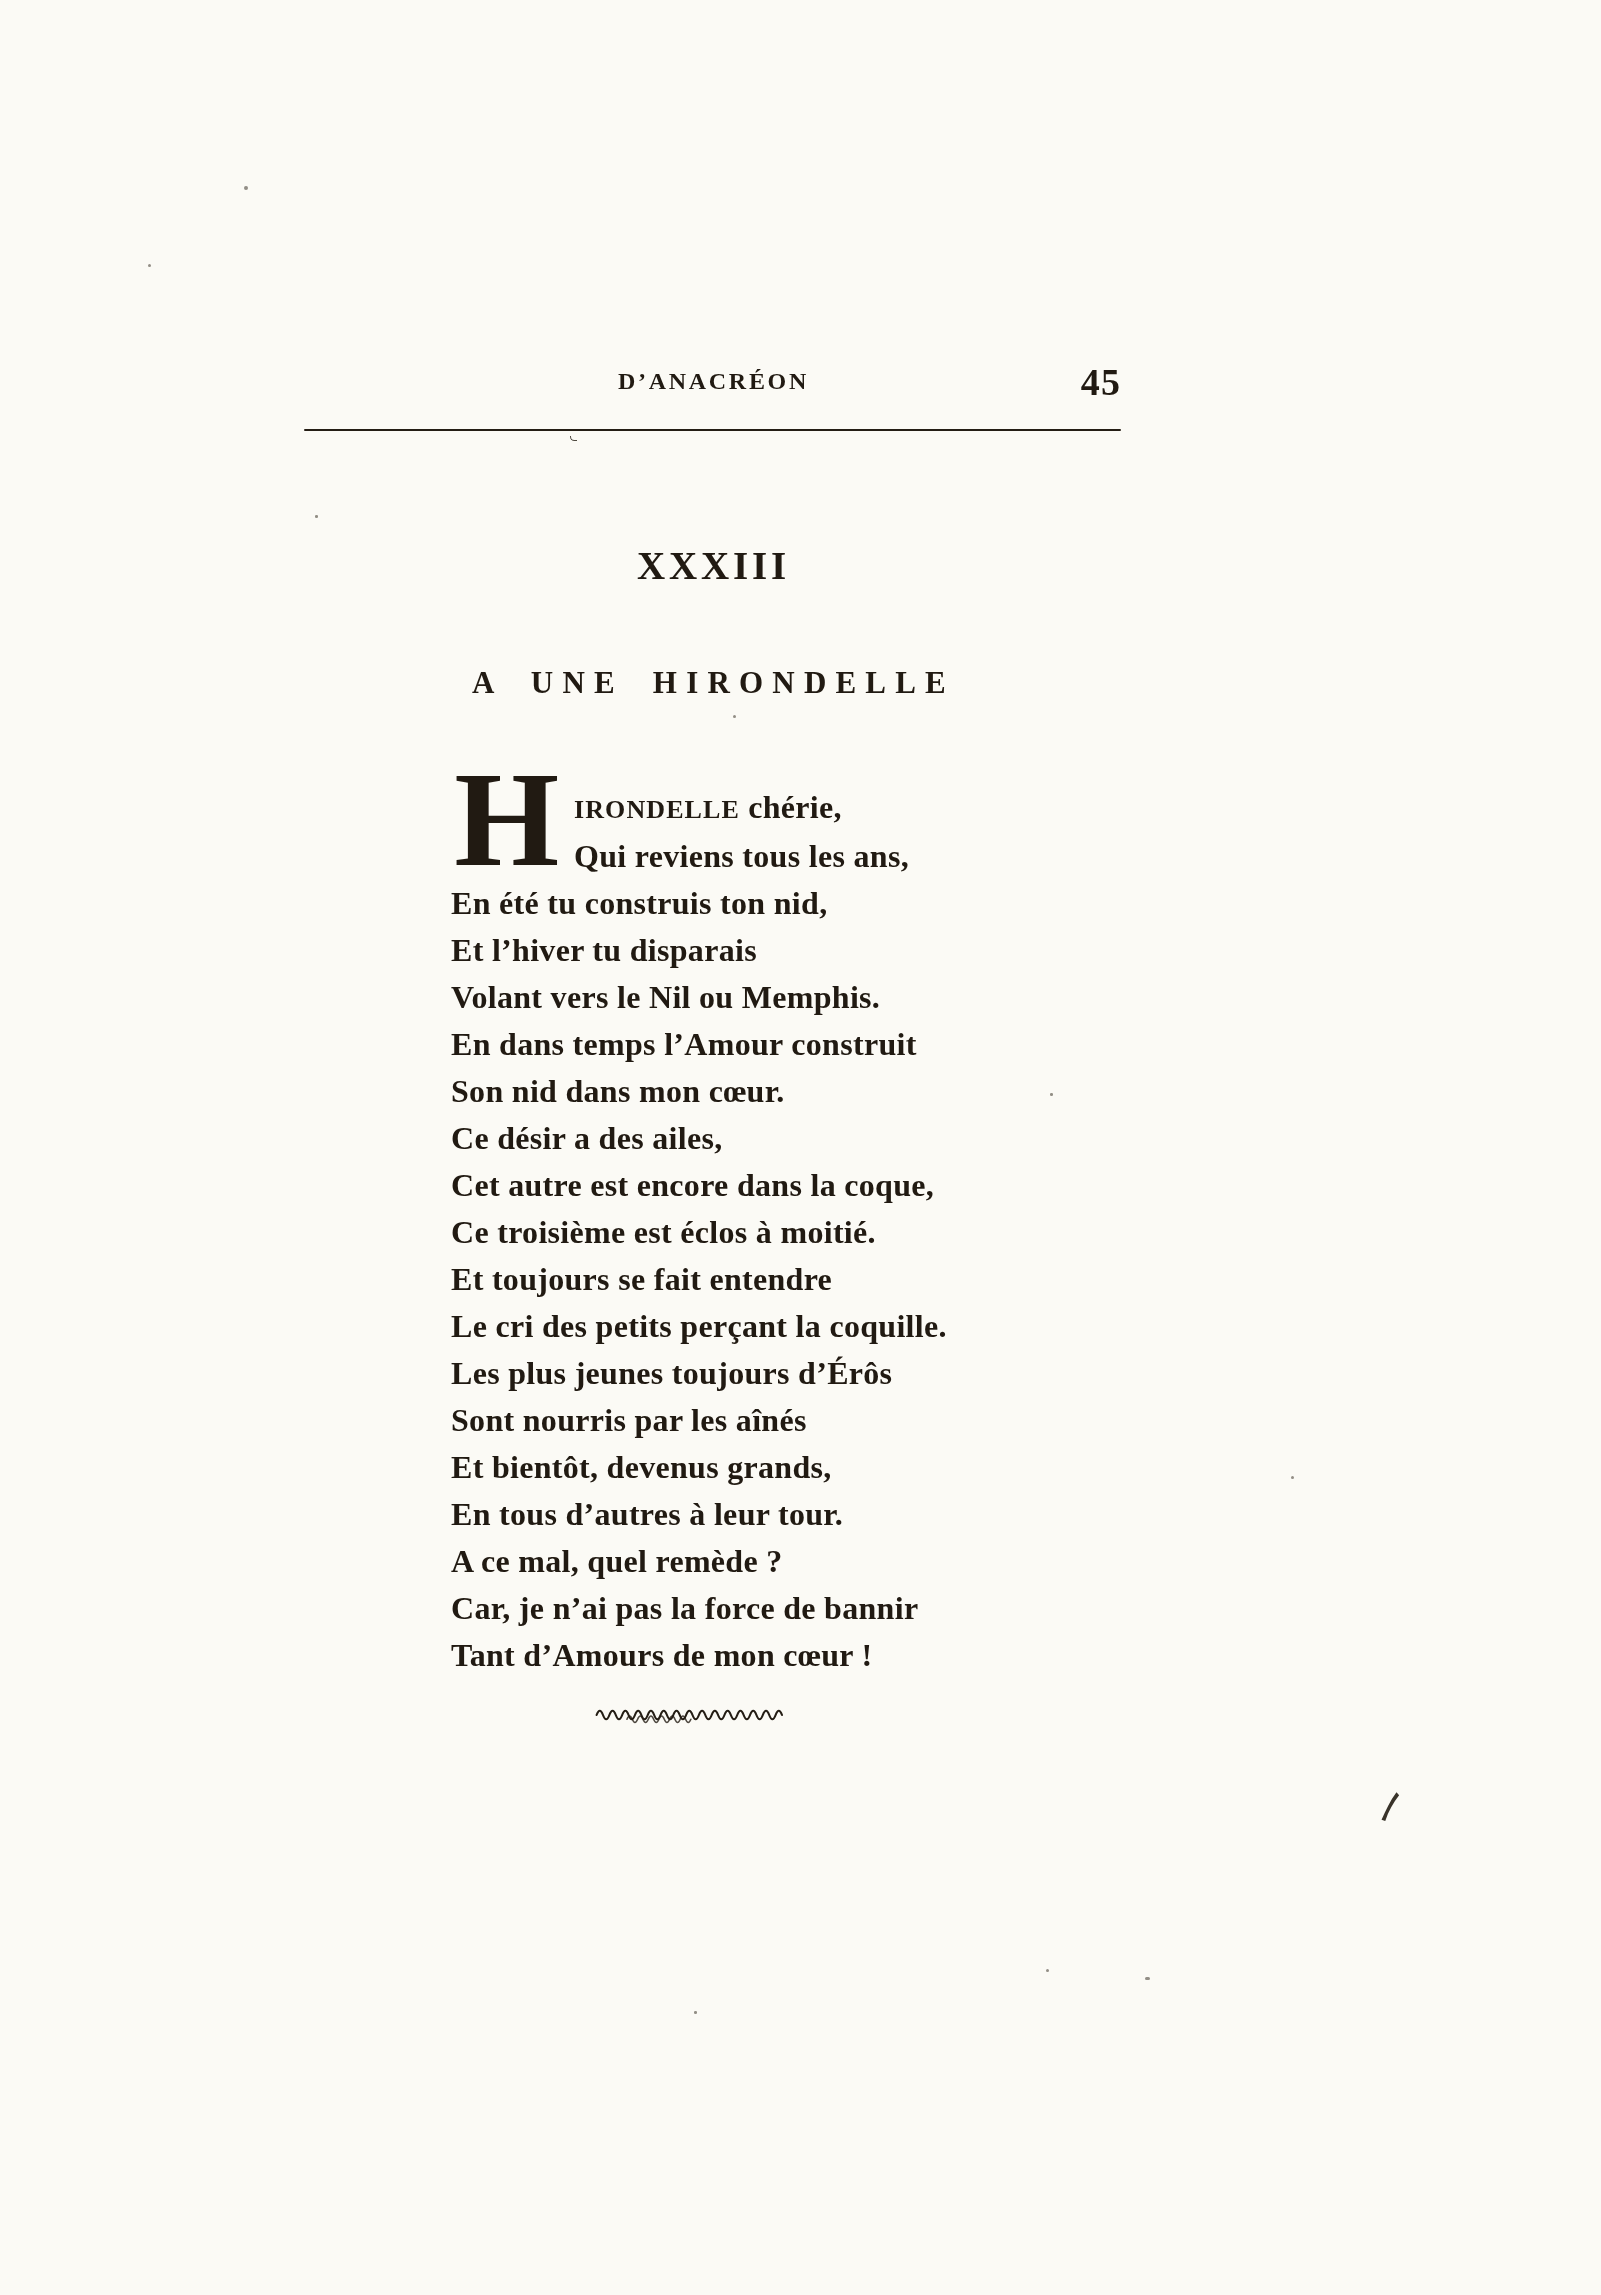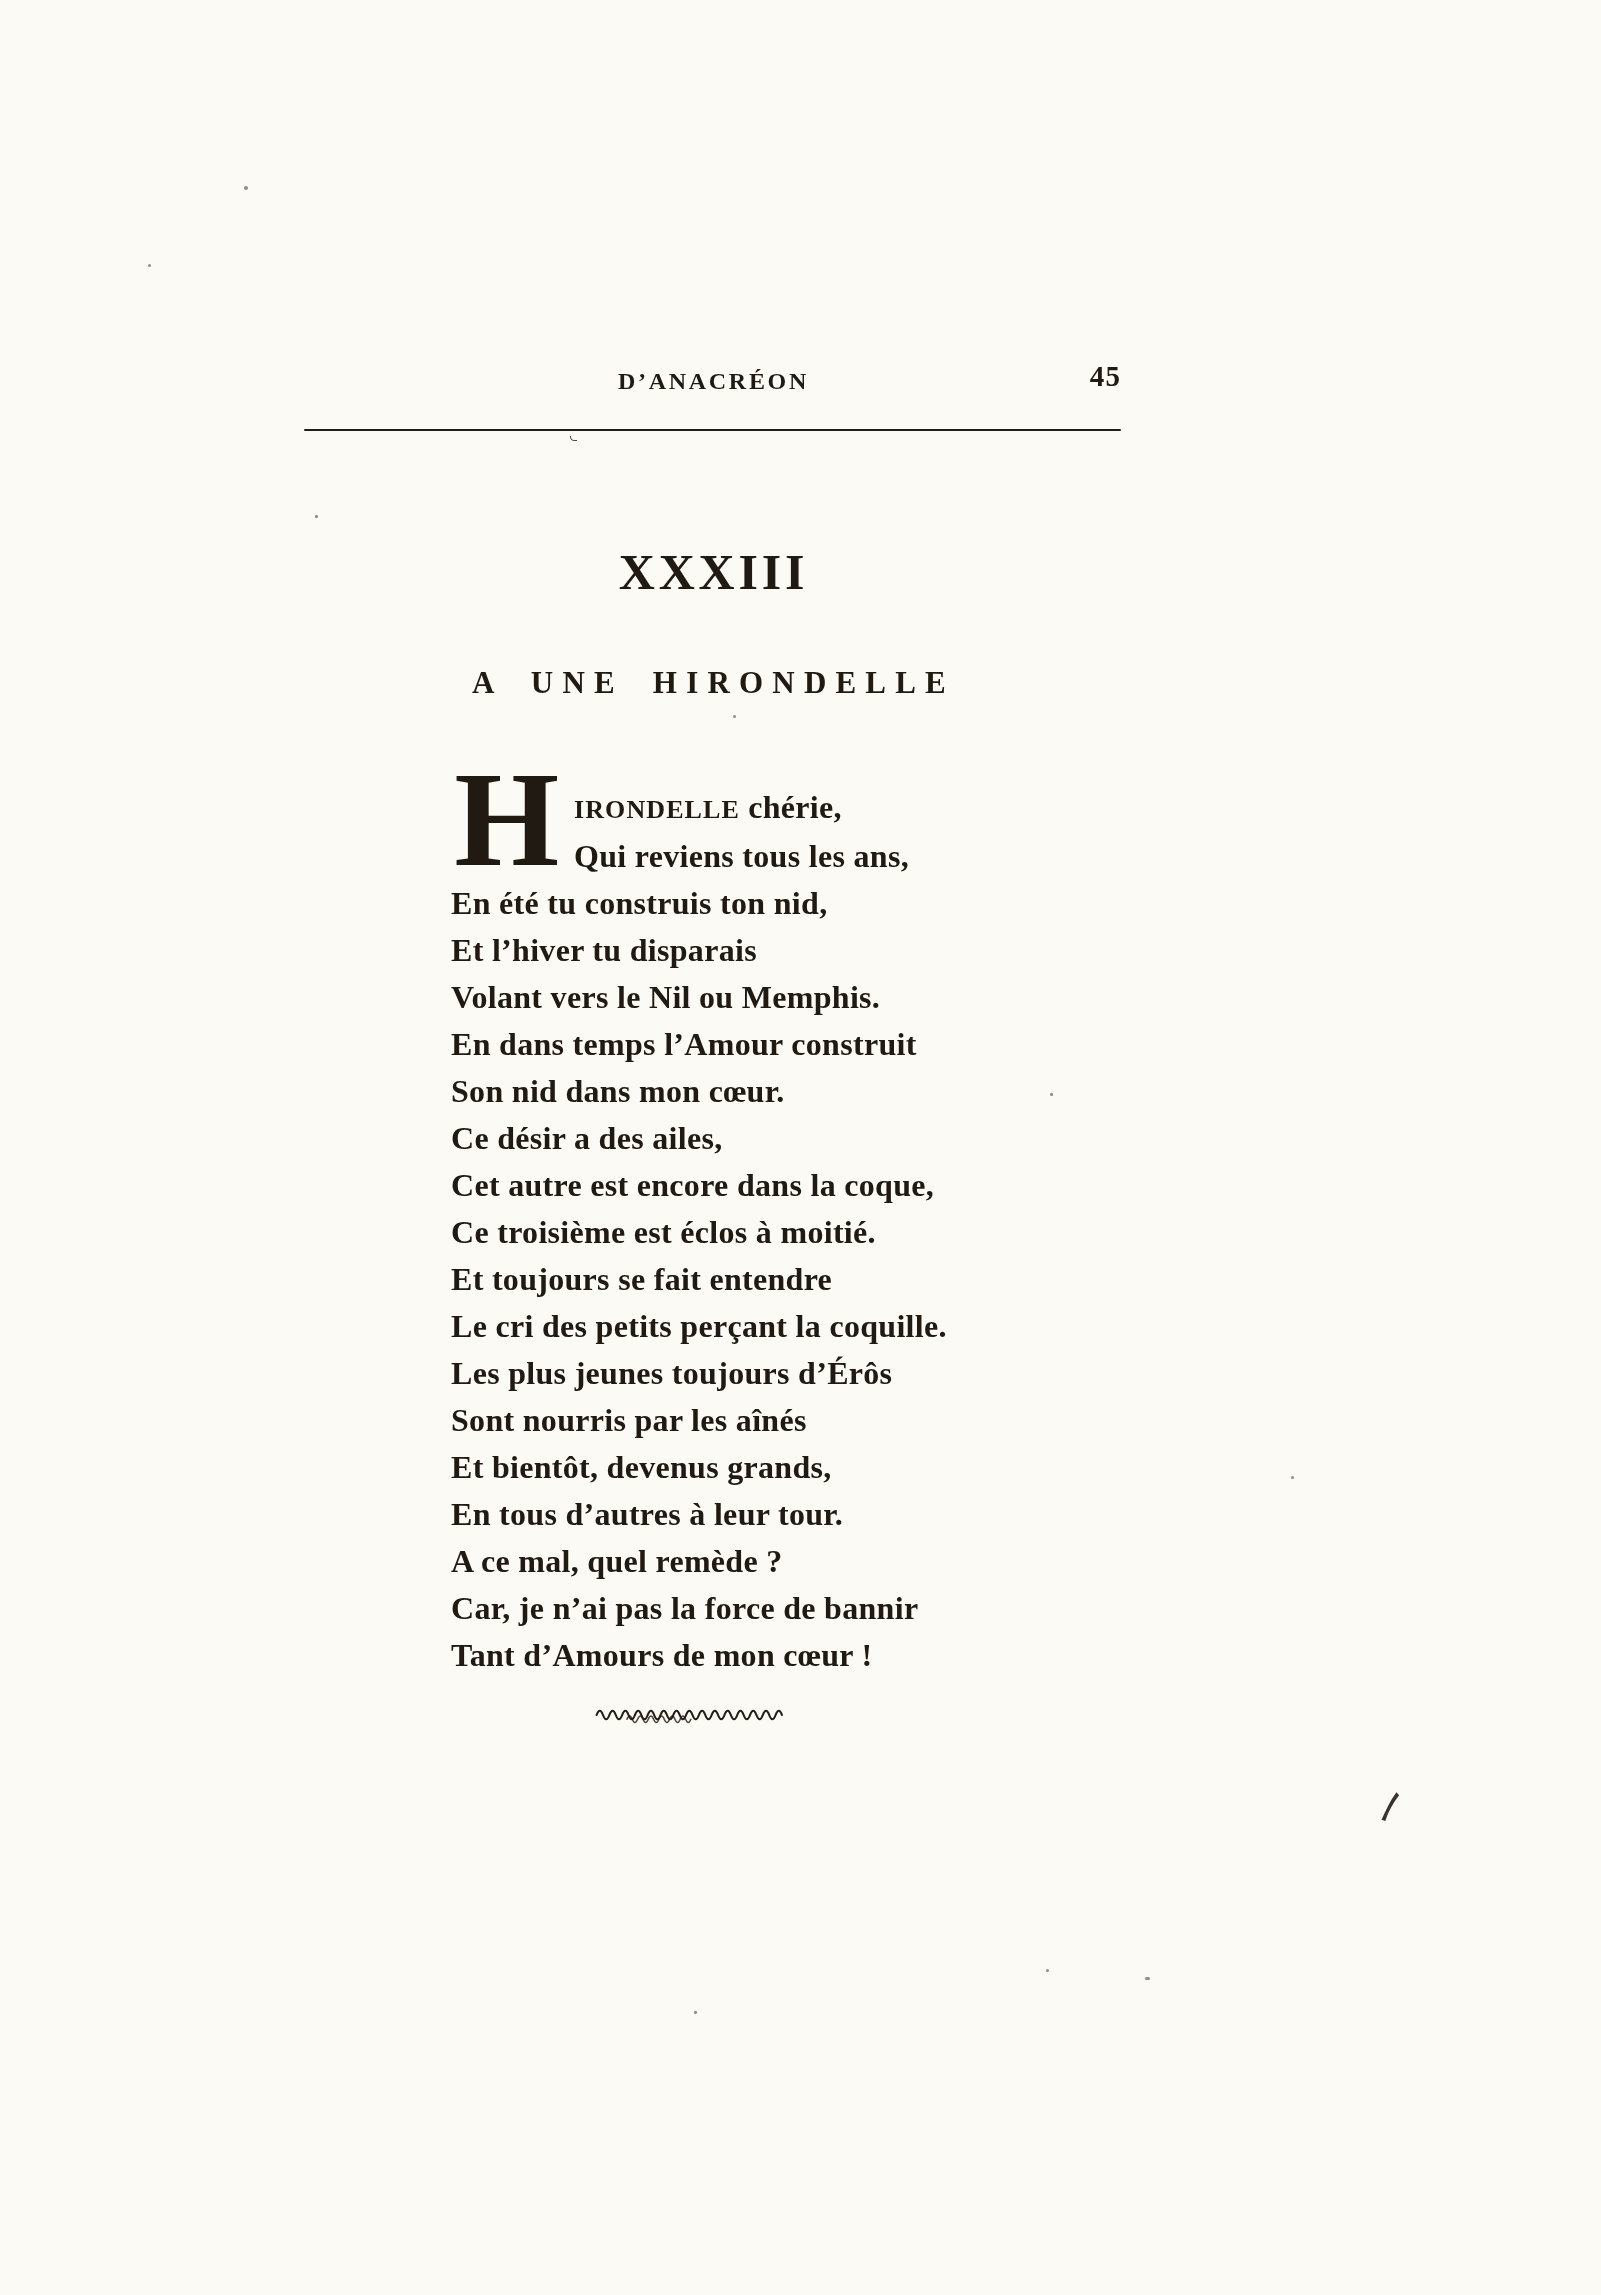--- a/index.html
+++ b/index.html
@@ -30,21 +30,21 @@
     text-align: center;
     font-weight: 700;
     font-size: 24px;
     letter-spacing: 2.7px;
     padding-top: 6.5px;
   }
   .page-number {
     position: absolute;
     right: 0;
     top: -1.1px;
-    font-size: 29px;
+    font-size: 38px;
     font-weight: 600;
     letter-spacing: 1.1px;
   }
   .header-rule {
     position: absolute;
     left: 304px;
     top: 429px;
     width: 817px;
     height: 2.2px;
     background: #241d14;
@@ -63,21 +63,21 @@
     opacity: .8;
   }
 
   
   .section-number {
     position: absolute;
     left: 306px;
     top: 543px;
     width: 815px;
     text-align: center;
-    font-size: 50px;
+    font-size: 39px;
     font-weight: 700;
     letter-spacing: 3.8px;
   }
   .section-title {
     position: absolute;
     left: 306px;
     top: 645px;
     width: 815px;
     text-align: center;
     font-size: 31px;

